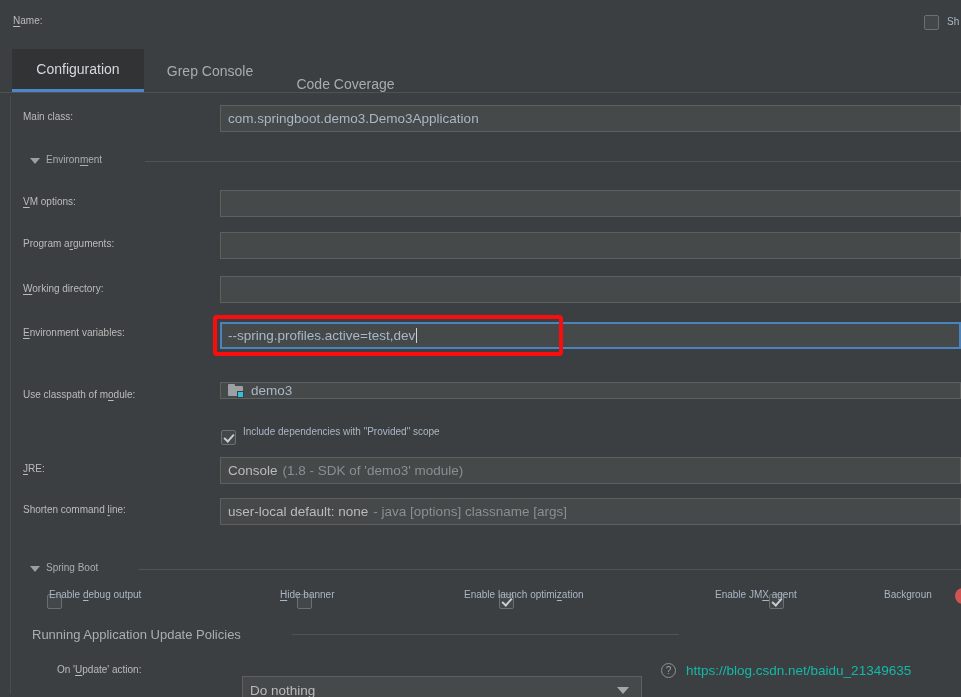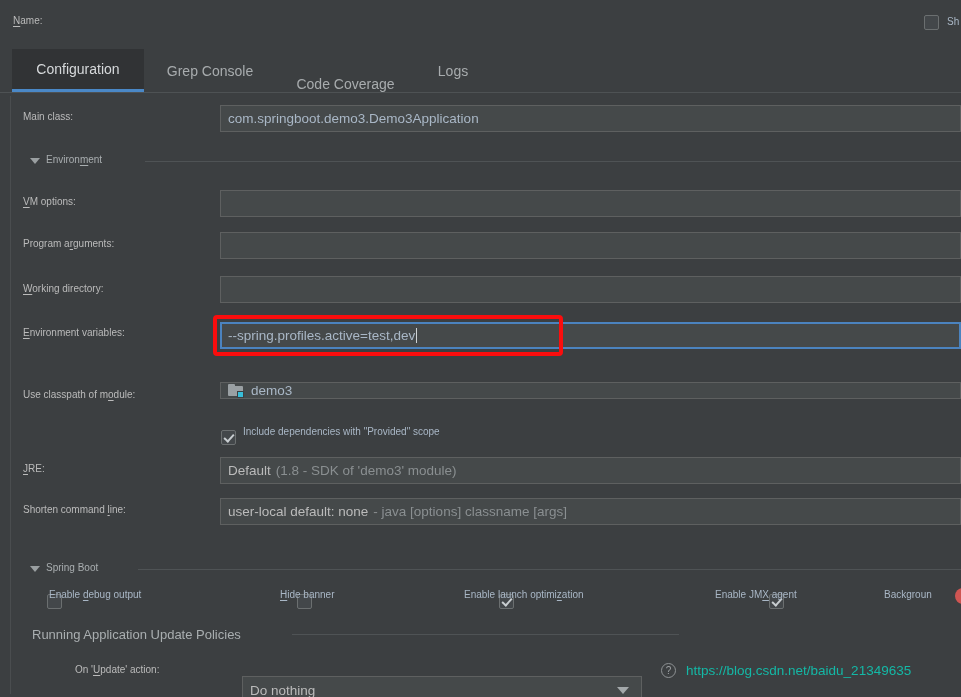--- a/index.html
+++ b/index.html
@@ -223,23 +223,20 @@
 <div class="abs" id="tabbar">
   <div class="tab active" style="left:12px;width:132px;">
       <span>Configuration</span>
     </div>
   <div class="tab" style="left:144px;width:132px;">
       <span>Grep Console</span>
     </div>
   <div class="tab" style="left:276px;width:139px;align-items:flex-end;">
       <span>Code Coverage</span>
     </div>
-  <div class="tab" style="left:415px;width:76px;">
-      <span>Logs</span>
-    </div>
 </div>
 
 
 <div class="abs" id="content"></div>
 <div class="abs" id="left-rule"></div>
 
 
 <div class="abs lbl" style="left:23px; top:112px;">Main class:</div>
 <div class="abs field" style="left:220px; top:105px; width:741px; height:27px;">
     <span>com.springboot.demo3.Demo3Application</span>
@@ -289,21 +286,21 @@
   <span>demo3</span>
 </div>
 
 
 <div class="abs cb checked" style="left:221px; top:425px;"></div>
 <div class="abs lbl" style="left:243px; top:427px; color:#a9b7c6;">Include dependencies with "Provided" scope</div>
 
 
 <div class="abs lbl" style="left:23px; top:464px;"><span class="mn">J</span>RE:</div>
 <div class="abs field" style="left:220px; top:457px; width:741px; height:27px;">
-  <span style="color:#bbbbbb;">Default</span>
+  <span style="color:#bbbbbb;">Console</span>
   <span style="color:#8a8f91; margin-left:5px;">(1.8 - SDK of 'demo3' module)</span>
 </div>
 
 
 <div class="abs lbl" style="left:23px; top:505px;">Shorten command <span class="mn">l</span>ine:</div>
 <div class="abs field" style="left:220px; top:498px; width:741px; height:27px;">
   <span style="color:#bbbbbb;">user-local default: none</span>
   <span style="color:#8a8f91; margin-left:5px;">- java [options] classname [args]</span>
 </div>
 
@@ -327,21 +324,21 @@
 <div class="abs cb checked" style="left:694px; top:589px;"></div>
 <div class="abs lbl" style="left:715px; top:590px; color:#a9b7c6;">Enable JM<span class="mn">X</span> agent</div>
 
 <div class="abs err-icon" style="left:861px; top:588px;"></div>
 <div class="abs lbl" style="left:884px; top:590px; color:#a9b7c6;">Backgroun</div>
 
 
 <div class="abs lbl" style="left:32px; top:628px; color:#a9aeb0; font-size:13px;">Running Application Update Policies</div>
 <div class="abs sect-line" style="left:292px; top:634px; width:387px;"></div>
 
-<div class="abs lbl" style="left:57px; top:665px;margin-left:18px;">On '<span class="mn">U</span>pdate' action:</div>
+<div class="abs lbl" style="left:57px; top:665px;">On '<span class="mn">U</span>pdate' action:</div>
 <div class="abs combo" style="left:242px; top:656px; width:400px; height:29px;">
   <span>Do nothing</span>
   <span class="combo-arrow"></span>
 </div>
 
 <div class="abs help-icon" style="left:661px; top:663px;">?</div>
 <div class="abs" id="watermark">https://blog.csdn.net/baidu_21349635</div>
 
 
 

